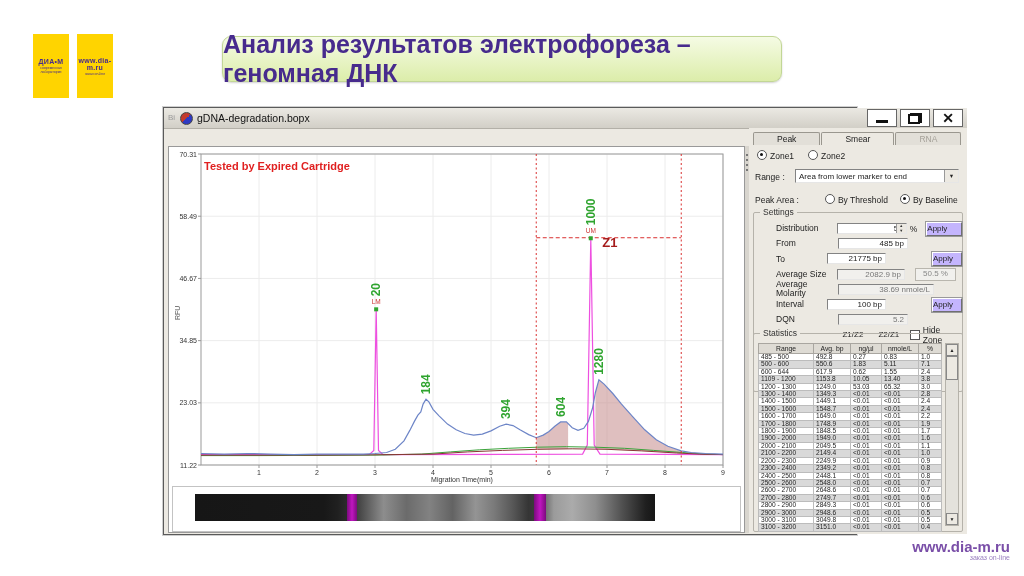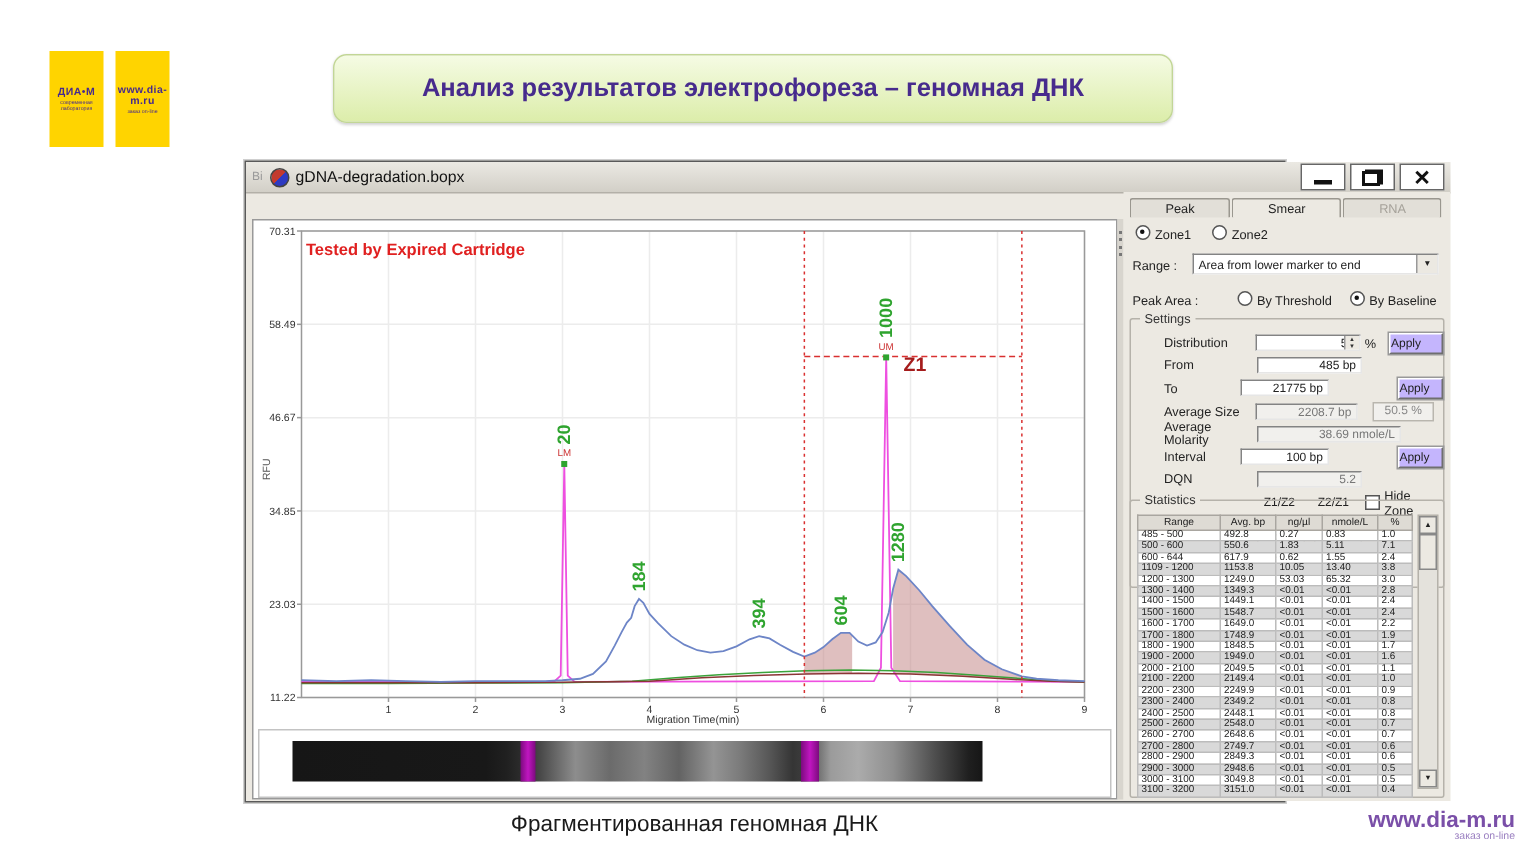--- a/index.html
+++ b/index.html
@@ -8,21 +8,21 @@
 
   
   .logo{position:absolute;top:34px;width:36px;height:64px;background:#ffd400;
         display:flex;flex-direction:column;align-items:center;justify-content:center;text-align:center;}
   .logo1{left:33px;} .logo2{left:77px;}
   .logo .l1{font-size:7px;font-weight:bold;color:#472b8d;letter-spacing:.3px;}
   .logo .l2{font-size:3.5px;color:#472b8d;margin-top:1px;}
   .banner{position:absolute;left:222px;top:36px;width:558px;height:44px;border-radius:9px;
           background:linear-gradient(#f5fbe4,#dcedaa);border:1px solid #c2d696;
           box-shadow:0 1px 2px rgba(0,0,0,.18);display:flex;align-items:center;justify-content:center;}
-  .banner .t{font-size:17px;font-weight:bold;color:#472b8d;}
+  .banner .t{font-size:25px;font-weight:bold;color:#472b8d;}
 
   
   .appwin{position:absolute;left:163px;top:107px;width:694px;height:428px;background:#ece9e2;
           border:1px solid #5a5a5a;box-shadow:0 0 0 1px #cfcfcf;box-sizing:border-box;}
   .titlebar{position:absolute;left:0;top:0;width:803px;height:20px;
             background:linear-gradient(#ebe9e3,#d2cfc7);border-bottom:1px solid #b3b0a8;}
   .badge{position:absolute;left:4px;top:5px;font-size:8px;color:#9a9a9a;}
   .appicon{position:absolute;left:16px;top:4px;width:11px;height:11px;border-radius:50%;
            background:linear-gradient(135deg,#c23a2e 50%,#2e3ac2 50%);border:1px solid #444;}
   .wtitle{position:absolute;left:33px;top:4px;font-size:10.5px;color:#111;}
@@ -283,21 +283,21 @@
         </div>
 
         <div class="srow">
           <span class="slabel">To</span>
           <span class="sfield">21775 bp</span>
           <span class="sbtn" style="margin-left:46px">Apply</span>
         </div>
 
         <div class="srow">
           <span class="slabel">Average Size</span>
-          <span class="sfield ro">2208.7 bp</span>
+          <span class="sfield ro">2082.9 bp</span>
           <span class="rbox" style="width:40px;margin-left:10px">50.5 %</span>
         </div>
 
         <div class="srow">
           <span class="slabel">Average Molarity</span>
           <span class="sfield ro" style="width:96px">38.69 nmole/L</span>
         </div>
 
         <div class="srow">
           <span class="slabel">Interval</span>
@@ -516,18 +516,17 @@
         </table>
         <div class="sscroll">
           <div class="sarrow up">▲</div>
           <div class="sthumb"></div>
           <div class="sarrow down">▼</div>
         </div>
       </div>
     </div>
   </div>
 
-  <div class="caption">Фрагментированная геномная ДНК</div>
   <div class="sitelogo">
     <div class="s1">www.dia-m.ru</div>
     <div class="s2">заказ on-line</div>
   </div>
 </div>
 
 </body></html>

